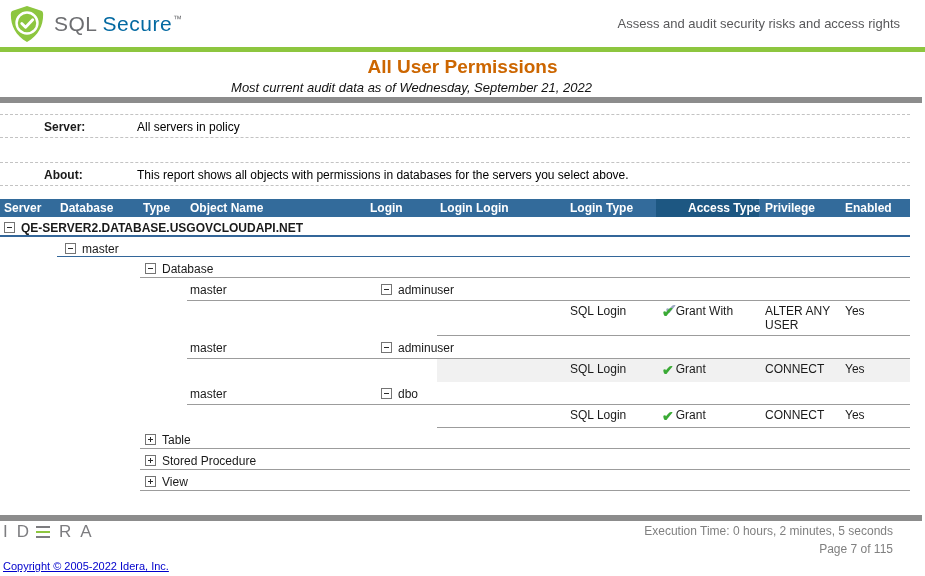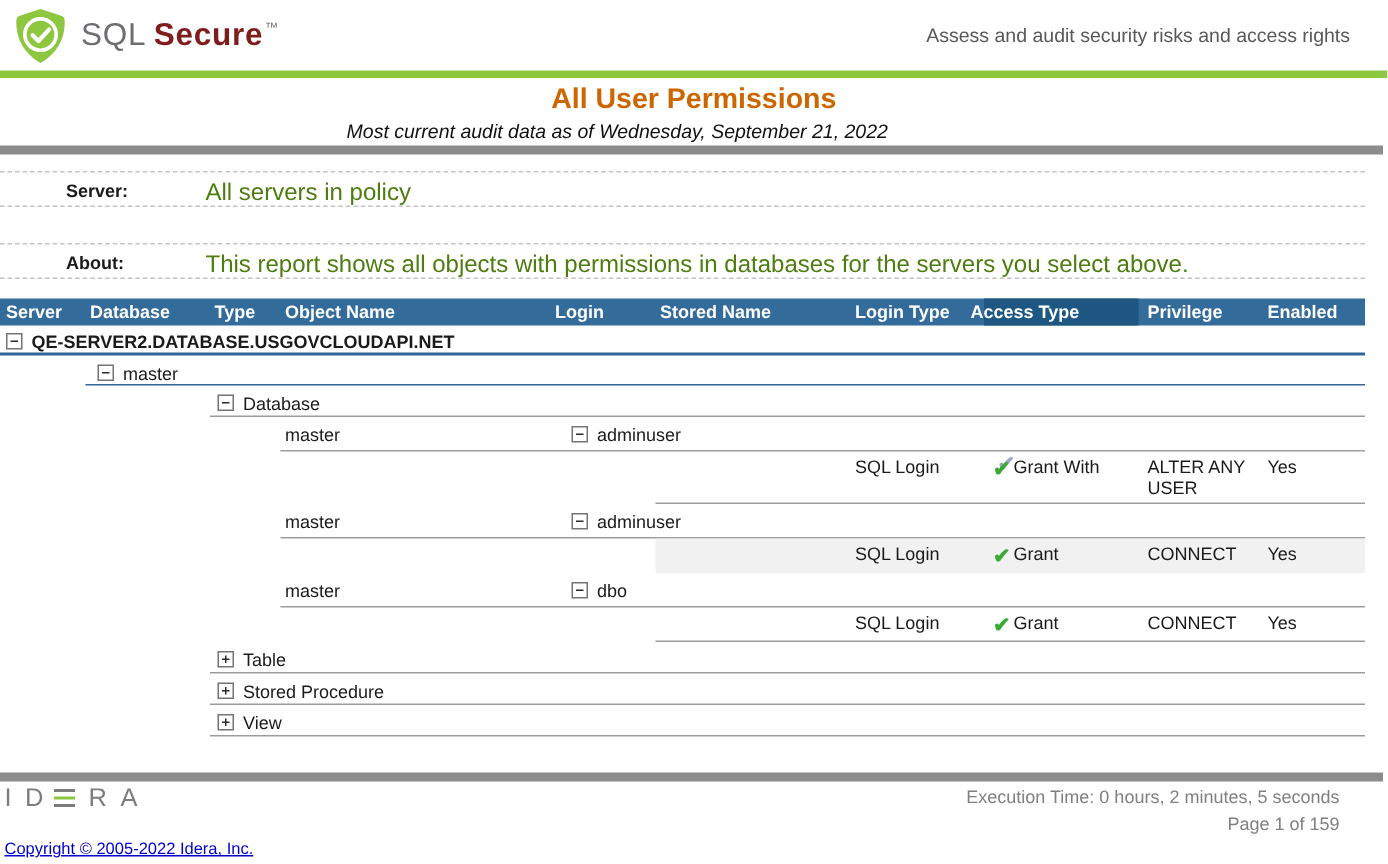--- a/index.html
+++ b/index.html
@@ -4,50 +4,50 @@
 <style>
   html,body{margin:0;padding:0;background:#fff;}
   .page{position:relative;width:925px;height:576px;background:#fff;overflow:hidden;
         font-family:"Liberation Sans",sans-serif;color:#1a1a1a;}
 
   
   .brand{position:absolute;left:0;top:0;width:925px;height:47px;background:#fff;}
   .shield{position:absolute;left:8px;top:5px;width:38px;height:38px;}
   .brand-text{position:absolute;left:54px;top:12px;font-size:21px;letter-spacing:.5px;white-space:nowrap;}
   .brand-sql{color:#6d6e71;font-weight:400;}
-  .brand-secure{color:#7f1d1d;font-weight:700;margin-left:5px;}
+  .brand-secure{color:#0369a1;font-weight:400;margin-left:5px;}
   .brand-tm{font-size:9px;color:#6d6e71;vertical-align:9px;margin-left:1px;}
   .tagline{position:absolute;right:25px;top:16px;font-size:13px;color:#58585a;}
 
   .greenbar{position:absolute;left:0;top:47px;width:925px;height:5px;background:#8dc63f;}
 
   
   .title{position:absolute;left:0;top:56px;width:925px;text-align:center;
          font-size:19px;font-weight:700;color:#cc6600;}
   .subtitle{position:absolute;left:0;top:80px;width:823px;text-align:center;
             font-size:13px;font-style:italic;color:#111;}
   .graybar{position:absolute;left:0;width:922px;height:6px;background:#8c8c8c;}
   .graybar.top{top:97px;}
   .graybar.bottom{top:515px;}
 
   
   .meta-row{position:absolute;left:0;width:910px;height:22px;
             border-top:1px dashed #c3c3c3;border-bottom:1px dashed #c3c3c3;}
   .meta-row.server{top:114px;}
   .meta-row.about{top:162px;}
   .meta-label{position:absolute;left:8px;top:5px;font-size:12px;font-weight:700;color:#1a1a1a;margin-left:36px;}
-  .meta-value{position:absolute;left:137px;top:5px;font-size:16px;color:#4d7c0f;}
+  .meta-value{position:absolute;left:137px;top:5px;font-size:12px;color:#000000;}
 
   
   .thead{position:absolute;left:0;top:199px;width:910px;height:18px;background:#336b9b;}
   .thead .hl{position:absolute;left:656px;top:0;width:103px;height:18px;background:#1d5782;}
   .hc{position:absolute;top:2px;font-size:12px;font-weight:700;color:#fff;white-space:nowrap;}
   .hc-server{left:4px}.hc-database{left:60px}.hc-type{left:143px}.hc-object_name{left:190px}
   .hc-login{left:370px}.hc-login_name{left:440px}.hc-login_type{left:570px}
-  .hc-access_type{left:647px}.hc-privilege{left:765px}.hc-enabled{left:845px}
+  .hc-access_type{left:688px}.hc-privilege{left:765px}.hc-enabled{left:845px}
 
   .rows{position:absolute;left:0;top:219px;width:910px;}
   .row{position:relative;width:910px;}
   .rk-server{height:18px}.rk-database{height:20px}.rk-type{height:21px}
   .rk-object{height:23px}.rk-perm{height:23px}.rk-perm-tall{height:35px}
 
   .rule{position:absolute;bottom:0;right:0;height:1px;background:#9c9c9c;}
   .rk-server .rule{left:0;height:2px;background:#336699;}
   .rk-database .rule{left:57px;background:#336699;}
   .rk-type .rule{left:140px;}
@@ -117,21 +117,21 @@
     <span class="meta-label">About:</span>
     <span class="meta-value">This report shows all objects with permissions in databases for the servers you select above.</span>
   </div>
 
   <div class="thead" id="thead">
       <span class="hc hc-server">Server</span>
       <span class="hc hc-database">Database</span>
       <span class="hc hc-type">Type</span>
       <span class="hc hc-object_name">Object Name</span>
       <span class="hc hc-login">Login</span>
-      <span class="hc hc-login_name">Stored Name</span>
+      <span class="hc hc-login_name">Login Login</span>
       <span class="hc hc-login_type">Login Type</span>
       <div class="hl"></div>
       <span class="hc hc-access_type">Access Type</span>
       <span class="hc hc-privilege">Privilege</span>
       <span class="hc hc-enabled">Enabled</span>
     </div>
 
   <div class="rows" id="rows">
       <div class="row rk-server">
         <span class="cell c-server bold"><span class="exp"></span>QE-SERVER2.DATABASE.USGOVCLOUDAPI.NET</span>
@@ -201,16 +201,16 @@
     <span class="ebars">
         <i></i>
         <i></i>
         <i></i>
       </span>
     <span class="ltr">RA</span>
   </div>
   <a class="copyright">Copyright © 2005-2022 Idera, Inc.</a>
   <div class="gen">
     <div>Execution Time: 0 hours, 2 minutes, 5 seconds</div>
-    <div>Page 1 of 159</div>
+    <div>Page 7 of 115</div>
   </div>
 
 </div>
 
 </body></html>

